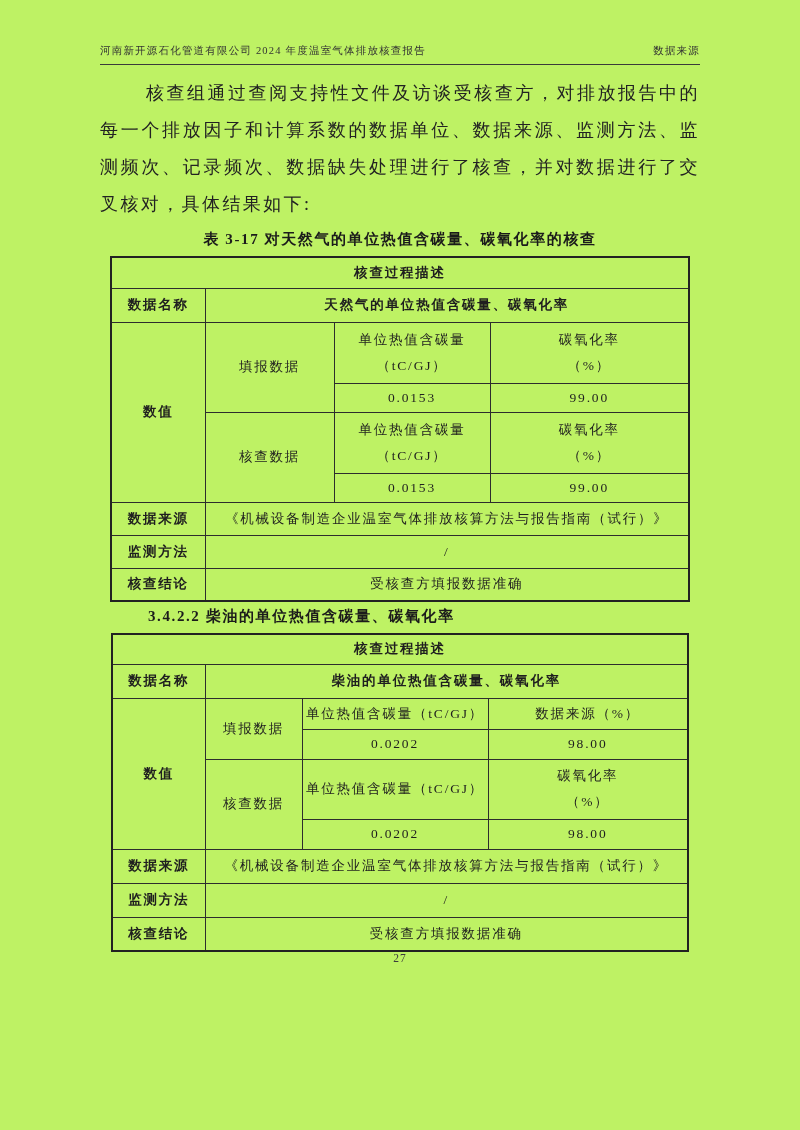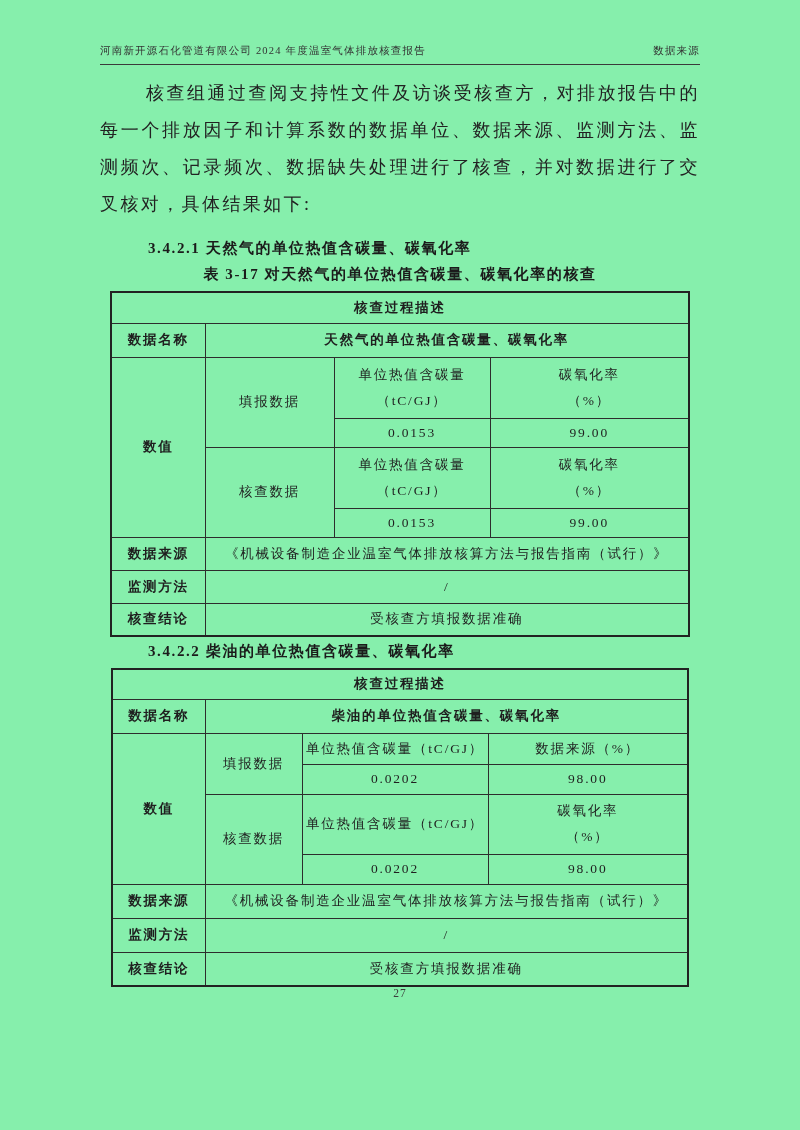--- a/index.html
+++ b/index.html
@@ -2,21 +2,21 @@
 <html><head>
 <meta charset="utf-8">
 <style>
   * { margin: 0; padding: 0; box-sizing: border-box; }
   html, body { background: #e8e8e8; }
   .page {
     position: relative;
     width: 800px;
     height: 1130px;
     margin: 0 auto;
-    background: #86efac;
+    background: #bef264;
     color: #1b1b1b;
     font-family: "Liberation Serif", "DejaVu Serif", serif;
     padding: 44px 100px 0 100px;
     overflow: hidden;
   }
   .doc-header {
     display: flex;
     justify-content: space-between;
     align-items: flex-end;
     font-size: 10.5px;
@@ -92,21 +92,20 @@
 <div class="page">
 
   <div class="doc-header">
     <span>河南新开源石化管道有限公司 2024 年度温室气体排放核查报告</span>
     <span>数据来源</span>
   </div>
 
 
   <p class="body-para">核查组通过查阅支持性文件及访谈受核查方，对排放报告中的每一个排放因子和计算系数的数据单位、数据来源、监测方法、监测频次、记录频次、数据缺失处理进行了核查，并对数据进行了交叉核对，具体结果如下:</p>
 
-  <div class="h-sub h-sub-1">3.4.2.1 天然气的单位热值含碳量、碳氧化率</div>
   <div class="t-caption">表 3-17 对天然气的单位热值含碳量、碳氧化率的核查</div>
 
   <table class="vtable t1">
     <colgroup>
         <col style="width:94px">
         <col style="width:129px">
         <col style="width:156px">
         <col style="width:199px">
       </colgroup>
     <tbody>

